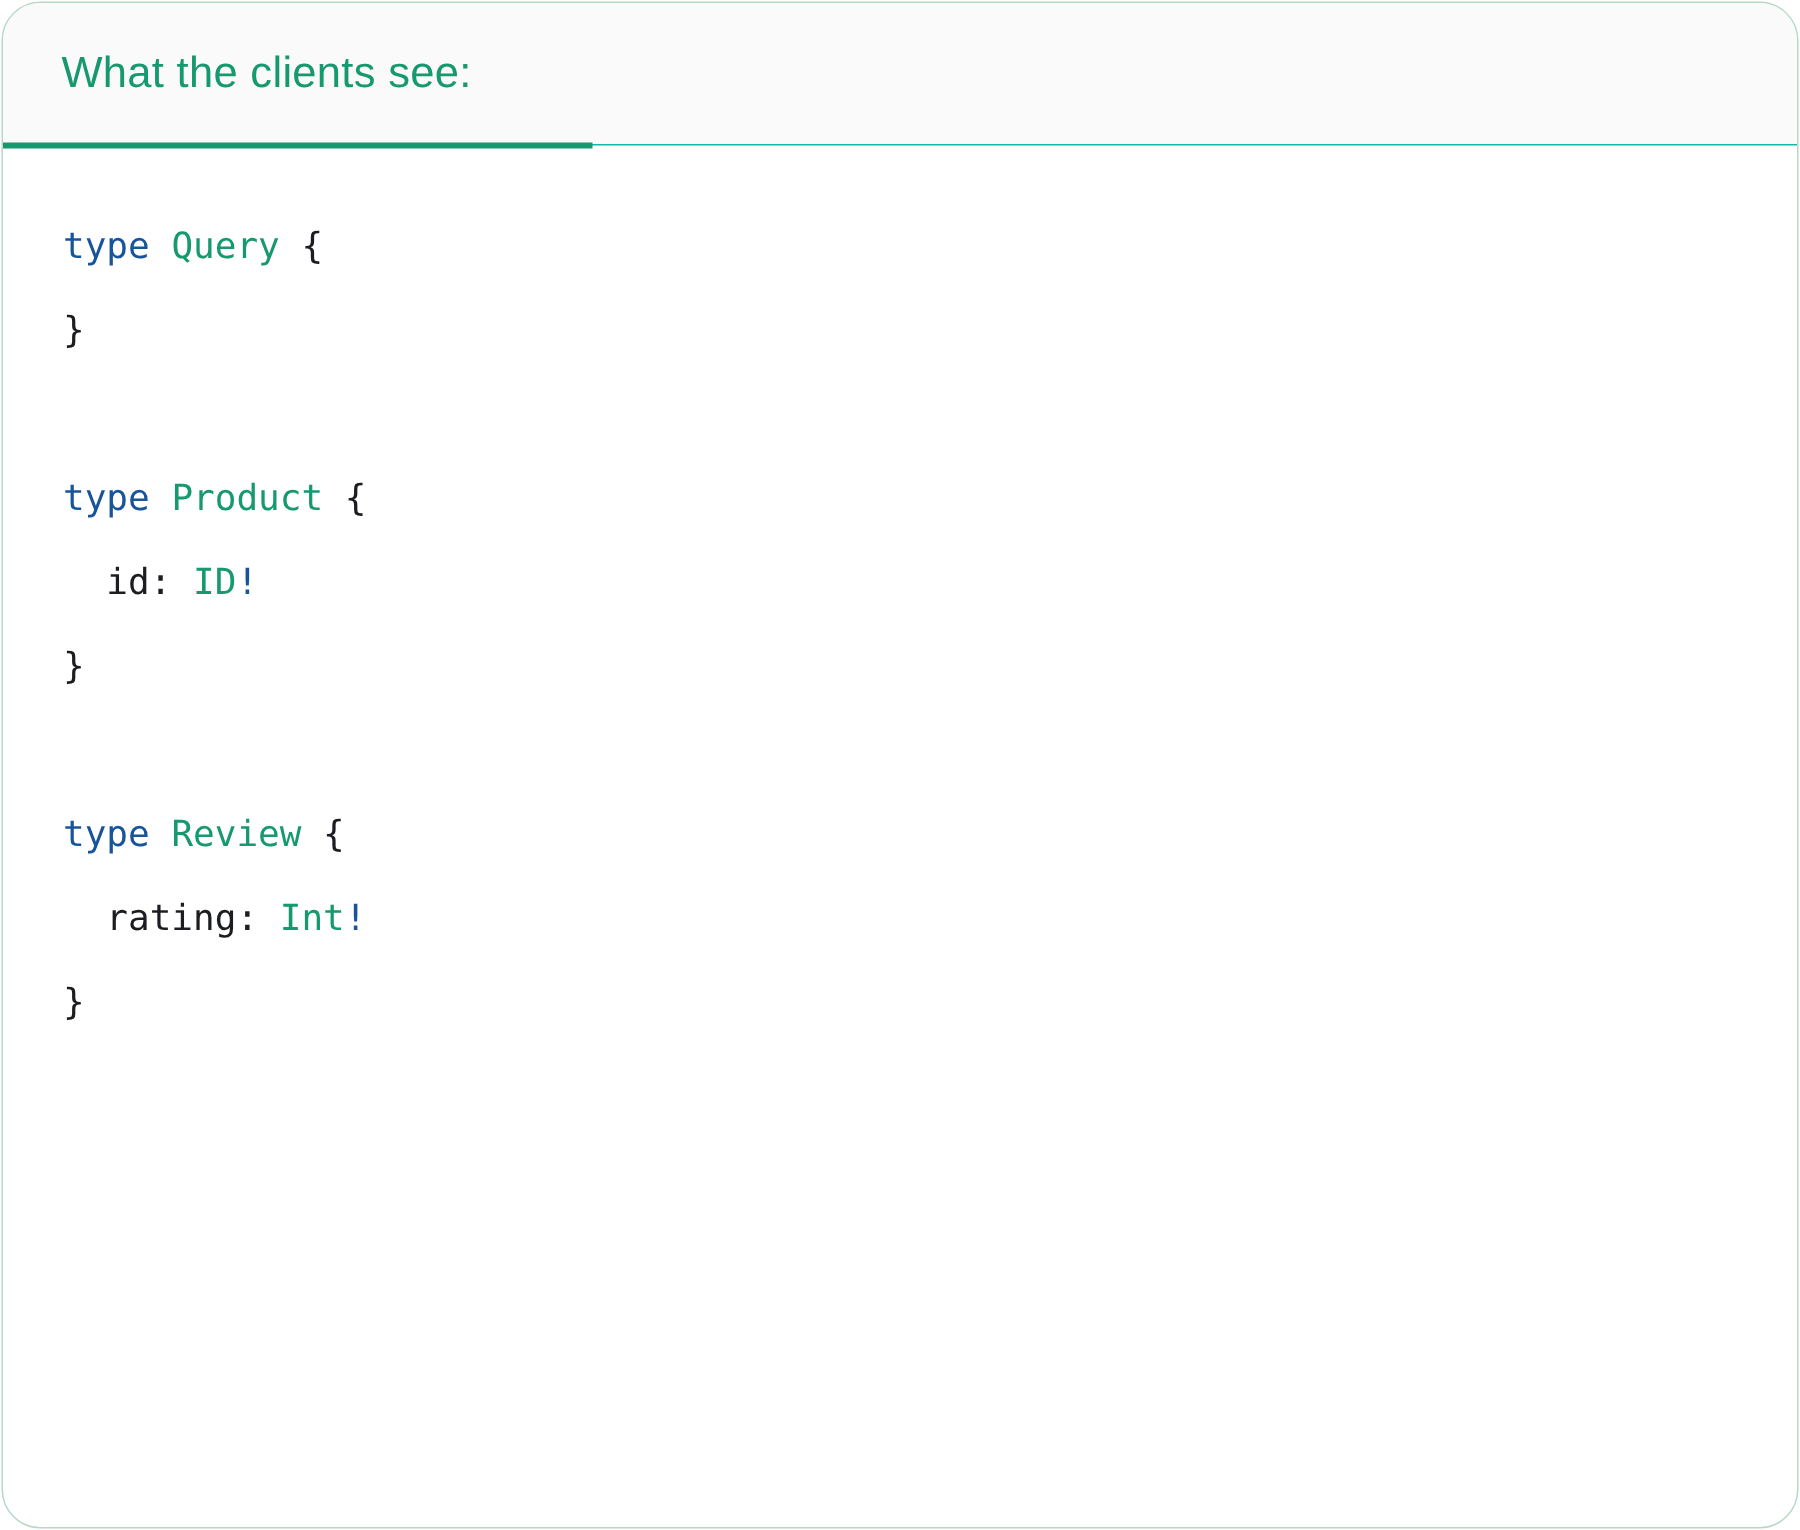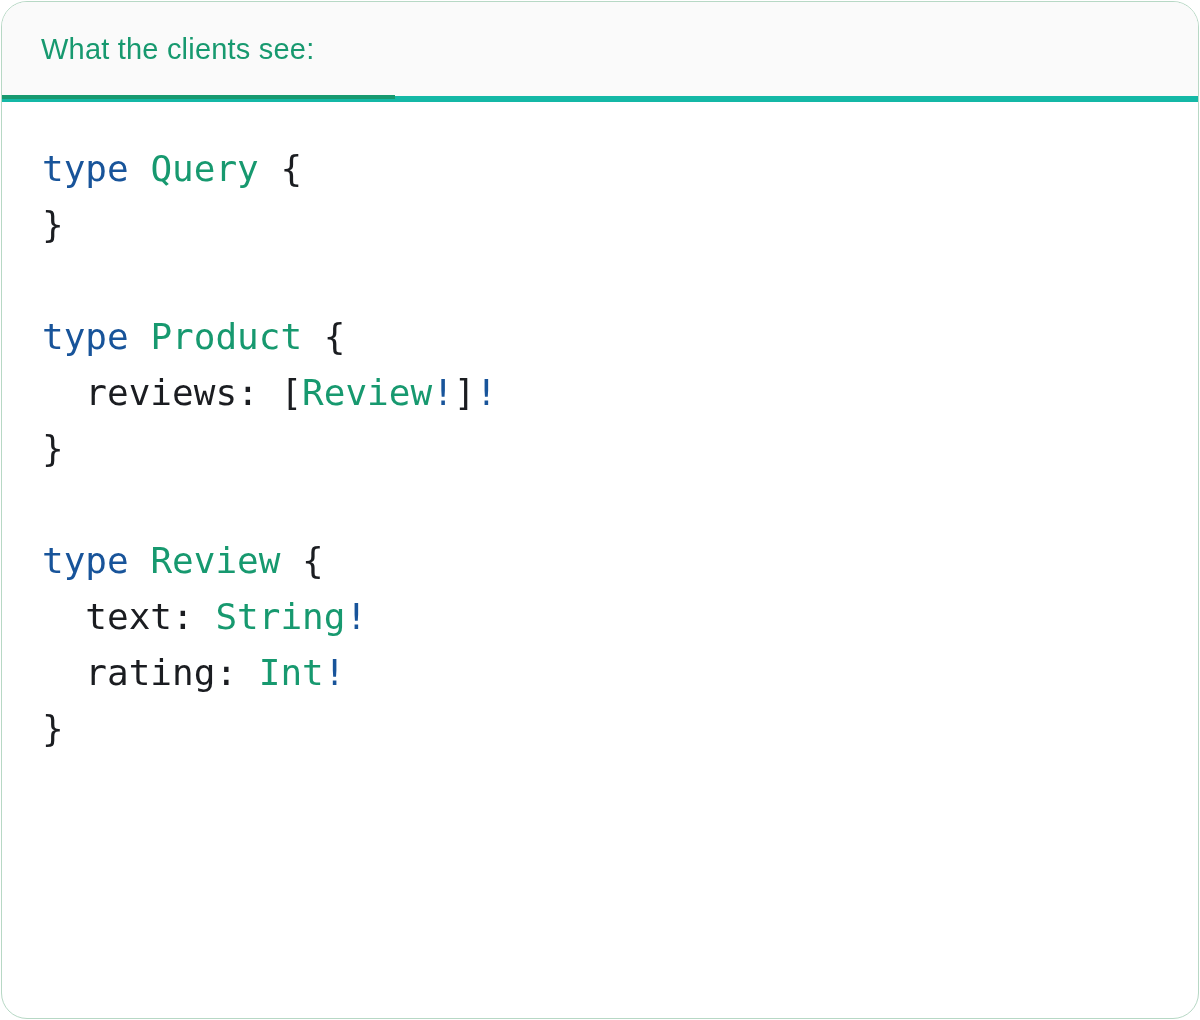--- a/index.html
+++ b/index.html
@@ -16,21 +16,21 @@
     width: 1196px; height: 1016px;
     border: 1px solid #b7d8c5;
     border-radius: 26px;
     background: #ffffff;
     overflow: hidden;
   }
   .panel-header {
     position: relative;
     height: 94px;
     background: #fafafa;
-    border-bottom: 6px solid #14b8a6;
+    border-bottom: 1px solid #14b8a6;
     box-sizing: content-box;
   }
   .tab {
     display: inline-block;
     height: 100%;
     padding-left: 39px;
     cursor: pointer;
   }
   .tab-label {
     display: inline-block;
@@ -46,21 +46,21 @@
     bottom: -3px;
     width: 393px;
     height: 4px;
     background: #17996f;
   }
   .code-area {
     padding: 39px 20px 0 40px;
   }
   .code-line {
     font-family: "DejaVu Sans Mono", "Liberation Mono", monospace;
-    font-size: 36px;
+    font-size: 24px;
     line-height: 56px;
     white-space: pre;
     color: #1b1d21;
   }
   .tok-kw   { color: #18549a; }
   .tok-ty   { color: #17996f; }
   .tok-bang { color: #18549a; }
   .tok-pl   { color: #1b1d21; }
 </style>
 </head>
@@ -71,21 +71,20 @@
     <div class="tab">
       <span class="tab-label">What the clients see:</span>
     </div>
     <div class="tab-underline"></div>
   </div>
   <div class="code-area">
       <div class="code-line"><span class="tok-kw">type</span><span class="tok-pl"> </span><span class="tok-ty">Query</span><span class="tok-pl"> {</span></div>
       <div class="code-line"><span class="tok-pl">}</span></div>
       <div class="code-line">&nbsp;</div>
       <div class="code-line"><span class="tok-kw">type</span><span class="tok-pl"> </span><span class="tok-ty">Product</span><span class="tok-pl"> {</span></div>
-      <div class="code-line"><span class="tok-pl">  reviews: [</span><span class="tok-ty">Review</span><span class="tok-bang">!</span><span class="tok-pl">]</span><span class="tok-bang">!</span></div>
+      <div class="code-line"><span class="tok-pl">  id: </span><span class="tok-ty">ID</span><span class="tok-bang">!</span></div>
       <div class="code-line"><span class="tok-pl">}</span></div>
       <div class="code-line">&nbsp;</div>
       <div class="code-line"><span class="tok-kw">type</span><span class="tok-pl"> </span><span class="tok-ty">Review</span><span class="tok-pl"> {</span></div>
-      <div class="code-line"><span class="tok-pl">  text: </span><span class="tok-ty">String</span><span class="tok-bang">!</span></div>
       <div class="code-line"><span class="tok-pl">  rating: </span><span class="tok-ty">Int</span><span class="tok-bang">!</span></div>
       <div class="code-line"><span class="tok-pl">}</span></div>
     </div>
 </div>
 
 </body></html>

